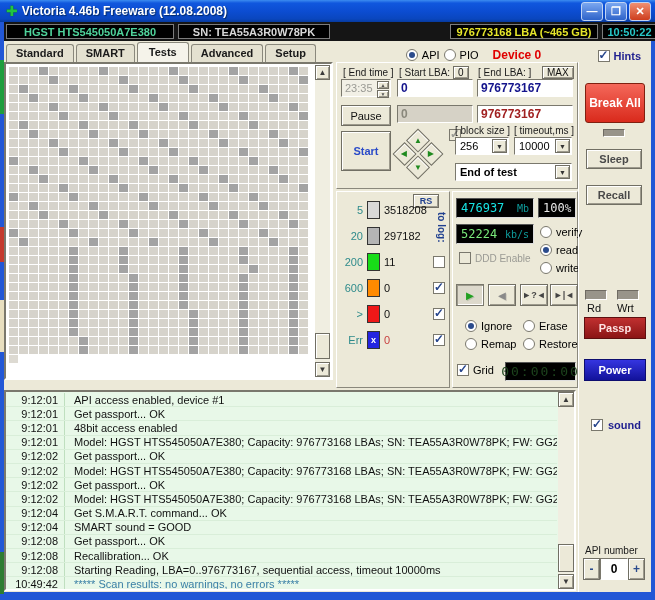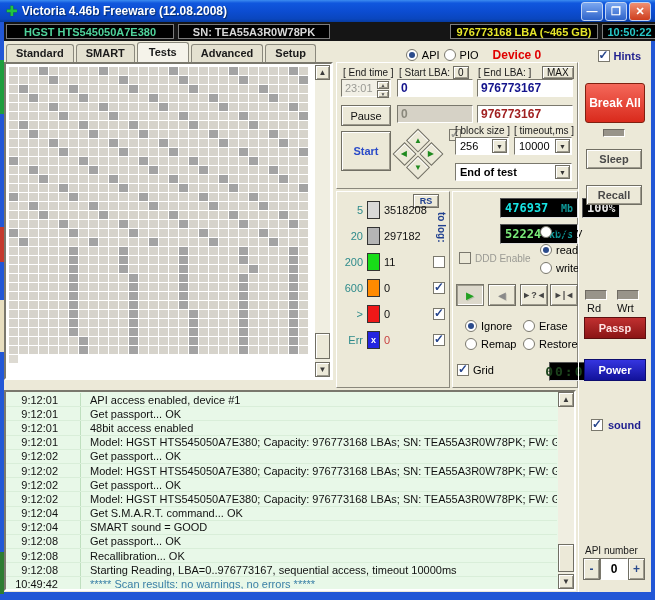--- a/index.html
+++ b/index.html
@@ -28,21 +28,21 @@
   .tab.active{background:#F5F3EA;padding:3px 11px 4px 11px;margin-top:0;}
   .modebox{display:flex;align-items:center;margin-left:90px;gap:4px;font-size:11px;}
   .device{color:#E00000;font-weight:bold;font-size:12px;margin-left:10px;}
   .hints{margin-left:auto;display:flex;align-items:center;gap:4px;padding-right:10px;font-size:11px;font-weight:bold;color:#1F1F8F;text-align:right;}
   
   .btn{background:#ECE9D8;border:1px solid #716F64;box-shadow:inset 1px 1px 0 #fff, inset -1px -1px 0 #9d9a8d;
     display:flex;align-items:center;justify-content:center;font-size:11px;color:#111;box-sizing:border-box;}
   .btn.pressed{border-color:#7a786d;box-shadow:inset 1px 1px 0 #9d9a8d, inset -1px -1px 0 #fff;background:#DDD9CC;}
   .sunken{border:1px solid;border-color:#7a786d #fff #fff #7a786d;background:#fff;box-sizing:border-box;}
   .lcd{background:#000;border:1px solid;border-color:#555 #ddd #ddd #555;box-sizing:border-box;
-    font-family:"DejaVu Sans Mono",monospace;font-weight:bold;display:flex;align-items:center;justify-content:space-between;padding:0 4px;margin-left:44px;}
+    font-family:"DejaVu Sans Mono",monospace;font-weight:normal;display:flex;align-items:center;justify-content:space-between;padding:0 4px;}
   .cb{width:12px;height:12px;background:#fff;border:1px solid #7a786d;position:relative;display:inline-block;box-sizing:border-box;flex:none;}
   .cb.checked::after{content:"✓";position:absolute;top:-3px;left:0px;font-size:12px;font-weight:bold;color:#26458C;}
   .cb.gray{background:#ECE9D8;}
   .cb.gray.checked::after{color:#9a9a94;}
   .rb{width:12px;height:12px;border-radius:6px;background:#fff;border:1px solid #7a786d;display:inline-block;box-sizing:border-box;flex:none;}
   .rb.checked{position:relative;}
   .rb.checked::after{content:"";position:absolute;left:2px;top:2px;width:6px;height:6px;border-radius:3px;background:#2B4B8C;}
   .lbl{font-size:10px;color:#1a1a1a;white-space:nowrap;}
   
   .face{position:absolute;left:4px;top:62px;width:647px;height:530px;background:#ECE9D8;}
@@ -111,21 +111,21 @@
   .apinum-label{position:absolute;left:6px;top:483px;font-size:10px;color:#1a1a1a;}
   .apinum{position:absolute;left:4px;top:496px;display:flex;height:22px;}
   .apinum .btn{width:17px;font-weight:bold;color:#2B4B8C;font-size:12px;}
   .apinum .val{width:28px;background:#fff;border:1px solid;border-color:#7a786d #fff #fff #7a786d;
     display:flex;align-items:center;justify-content:center;font-weight:bold;font-size:12px;box-sizing:border-box;}
   
   .logpanel{position:absolute;left:0px;top:328px;width:572px;height:201px;background:#E8F8E8;
     border:2px solid;border-color:#7a786d #fff #fff #7a786d;box-sizing:border-box;}
   .lrows{position:absolute;left:0;top:1px;right:17px;bottom:0;overflow:hidden;}
   .lrow{display:flex;align-items:center;height:13.2px;border-bottom:1px solid #D9EED9;font-size:11px;color:#111;}
-  .ltime{width:52px;text-align:right;padding-right:22px;border-right:1px solid #BFDFBF;flex:none;height:100%;display:flex;align-items:center;justify-content:flex-end;}
+  .ltime{width:52px;text-align:right;padding-right:6px;border-right:1px solid #BFDFBF;flex:none;height:100%;display:flex;align-items:center;justify-content:flex-end;}
   .lmsg{padding-left:9px;white-space:nowrap;overflow:hidden;}
   .lscroll{position:absolute;right:0px;top:0px;width:16px;height:197px;background:#F0EEE1;}
 </style>
 </head>
 <body>
 
 <div id="app">
   <div id="desk"></div>
 
   <div class="titlebar">
@@ -1139,21 +1139,21 @@
     </div>
 
     <div class="ctl">
       <span class="lbl" style="left:6px;top:4px;">[ End time ]</span>
       <span class="lbl" style="left:62px;top:4px;">[ Start LBA: ]</span>
       <div class="btn minibtn" style="left:116px;top:3px;">0</div>
       <span class="lbl" style="left:141px;top:4px;">[ End LBA: ]</span>
       <div class="btn minibtn" style="left:205px;top:3px;">MAX</div>
 
       <div class="spin">
-        <span>23:01</span>
+        <span>23:35</span>
         <span class="spincol">
           <span class="btn">▲</span>
           <span class="btn">▼</span>
         </span>
       </div>
       <div class="input sunken" style="left:60px;top:16px;width:76px;">0</div>
       <div class="input sunken" style="left:140px;top:16px;width:96px;">976773167</div>
 
       <div class="btn" style="position:absolute;left:4px;top:42px;width:50px;height:21px;">Pause</div>
       <div class="input sunken gray" style="left:60px;top:42px;width:76px;">0</div>

